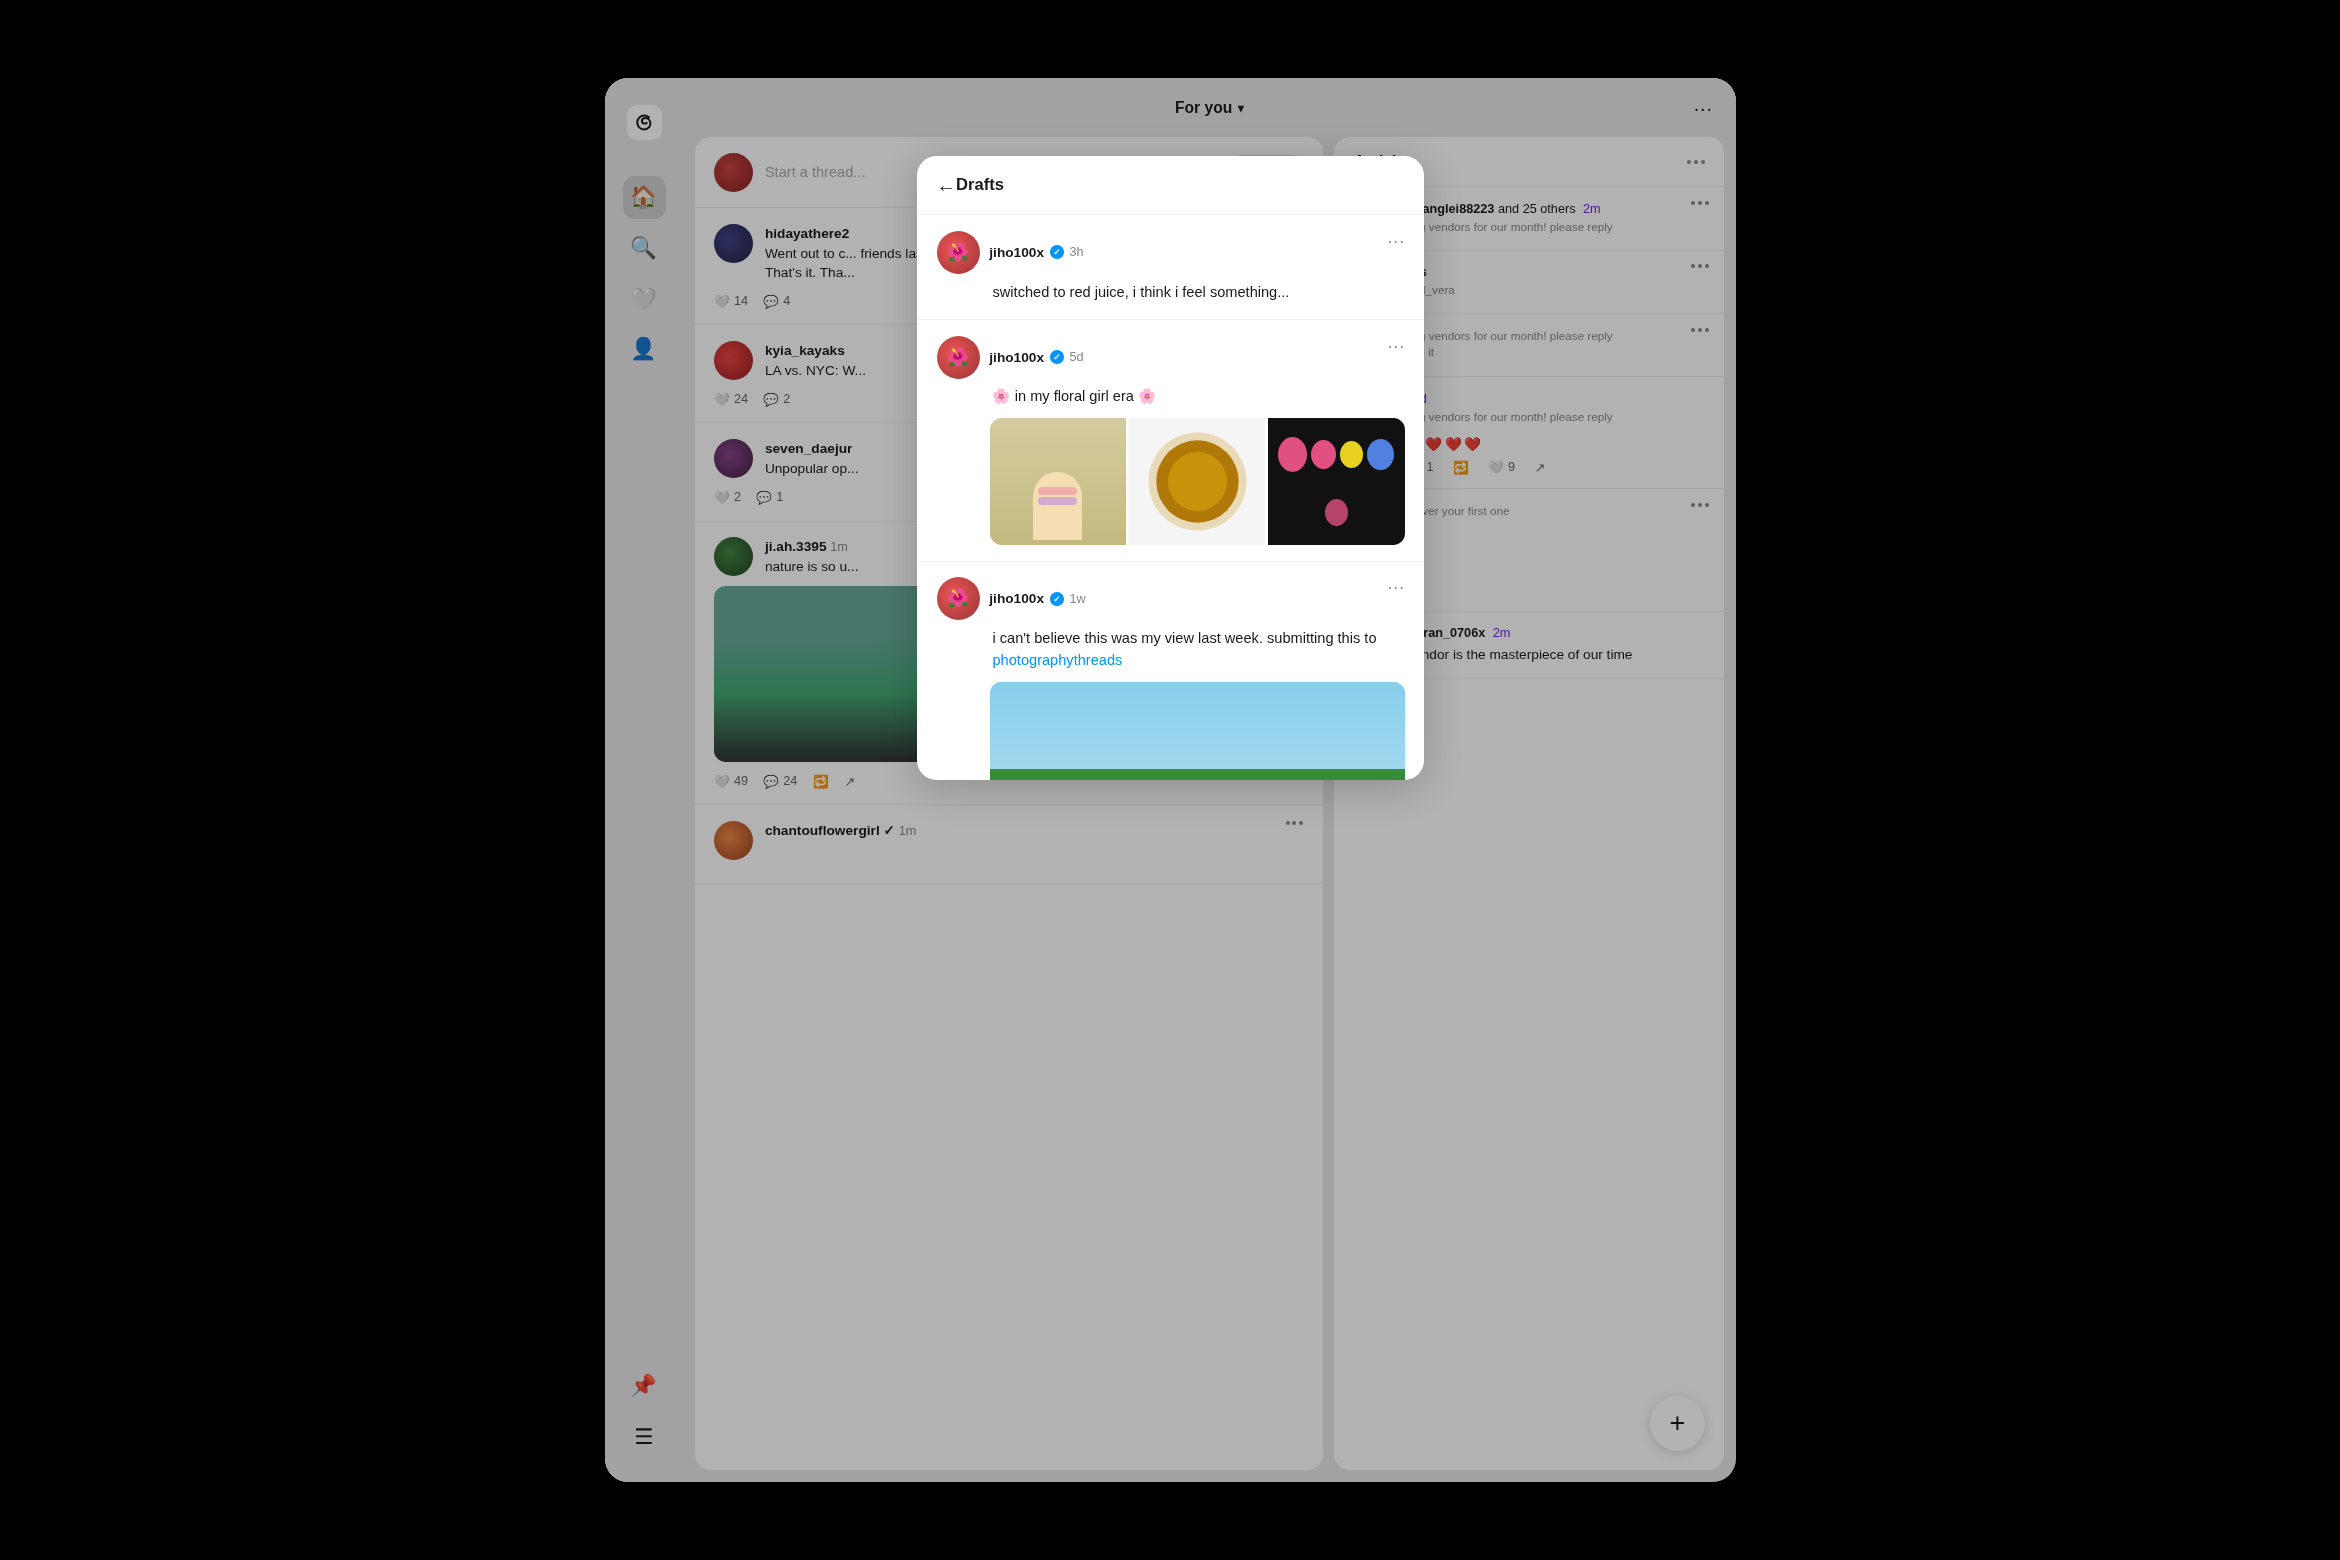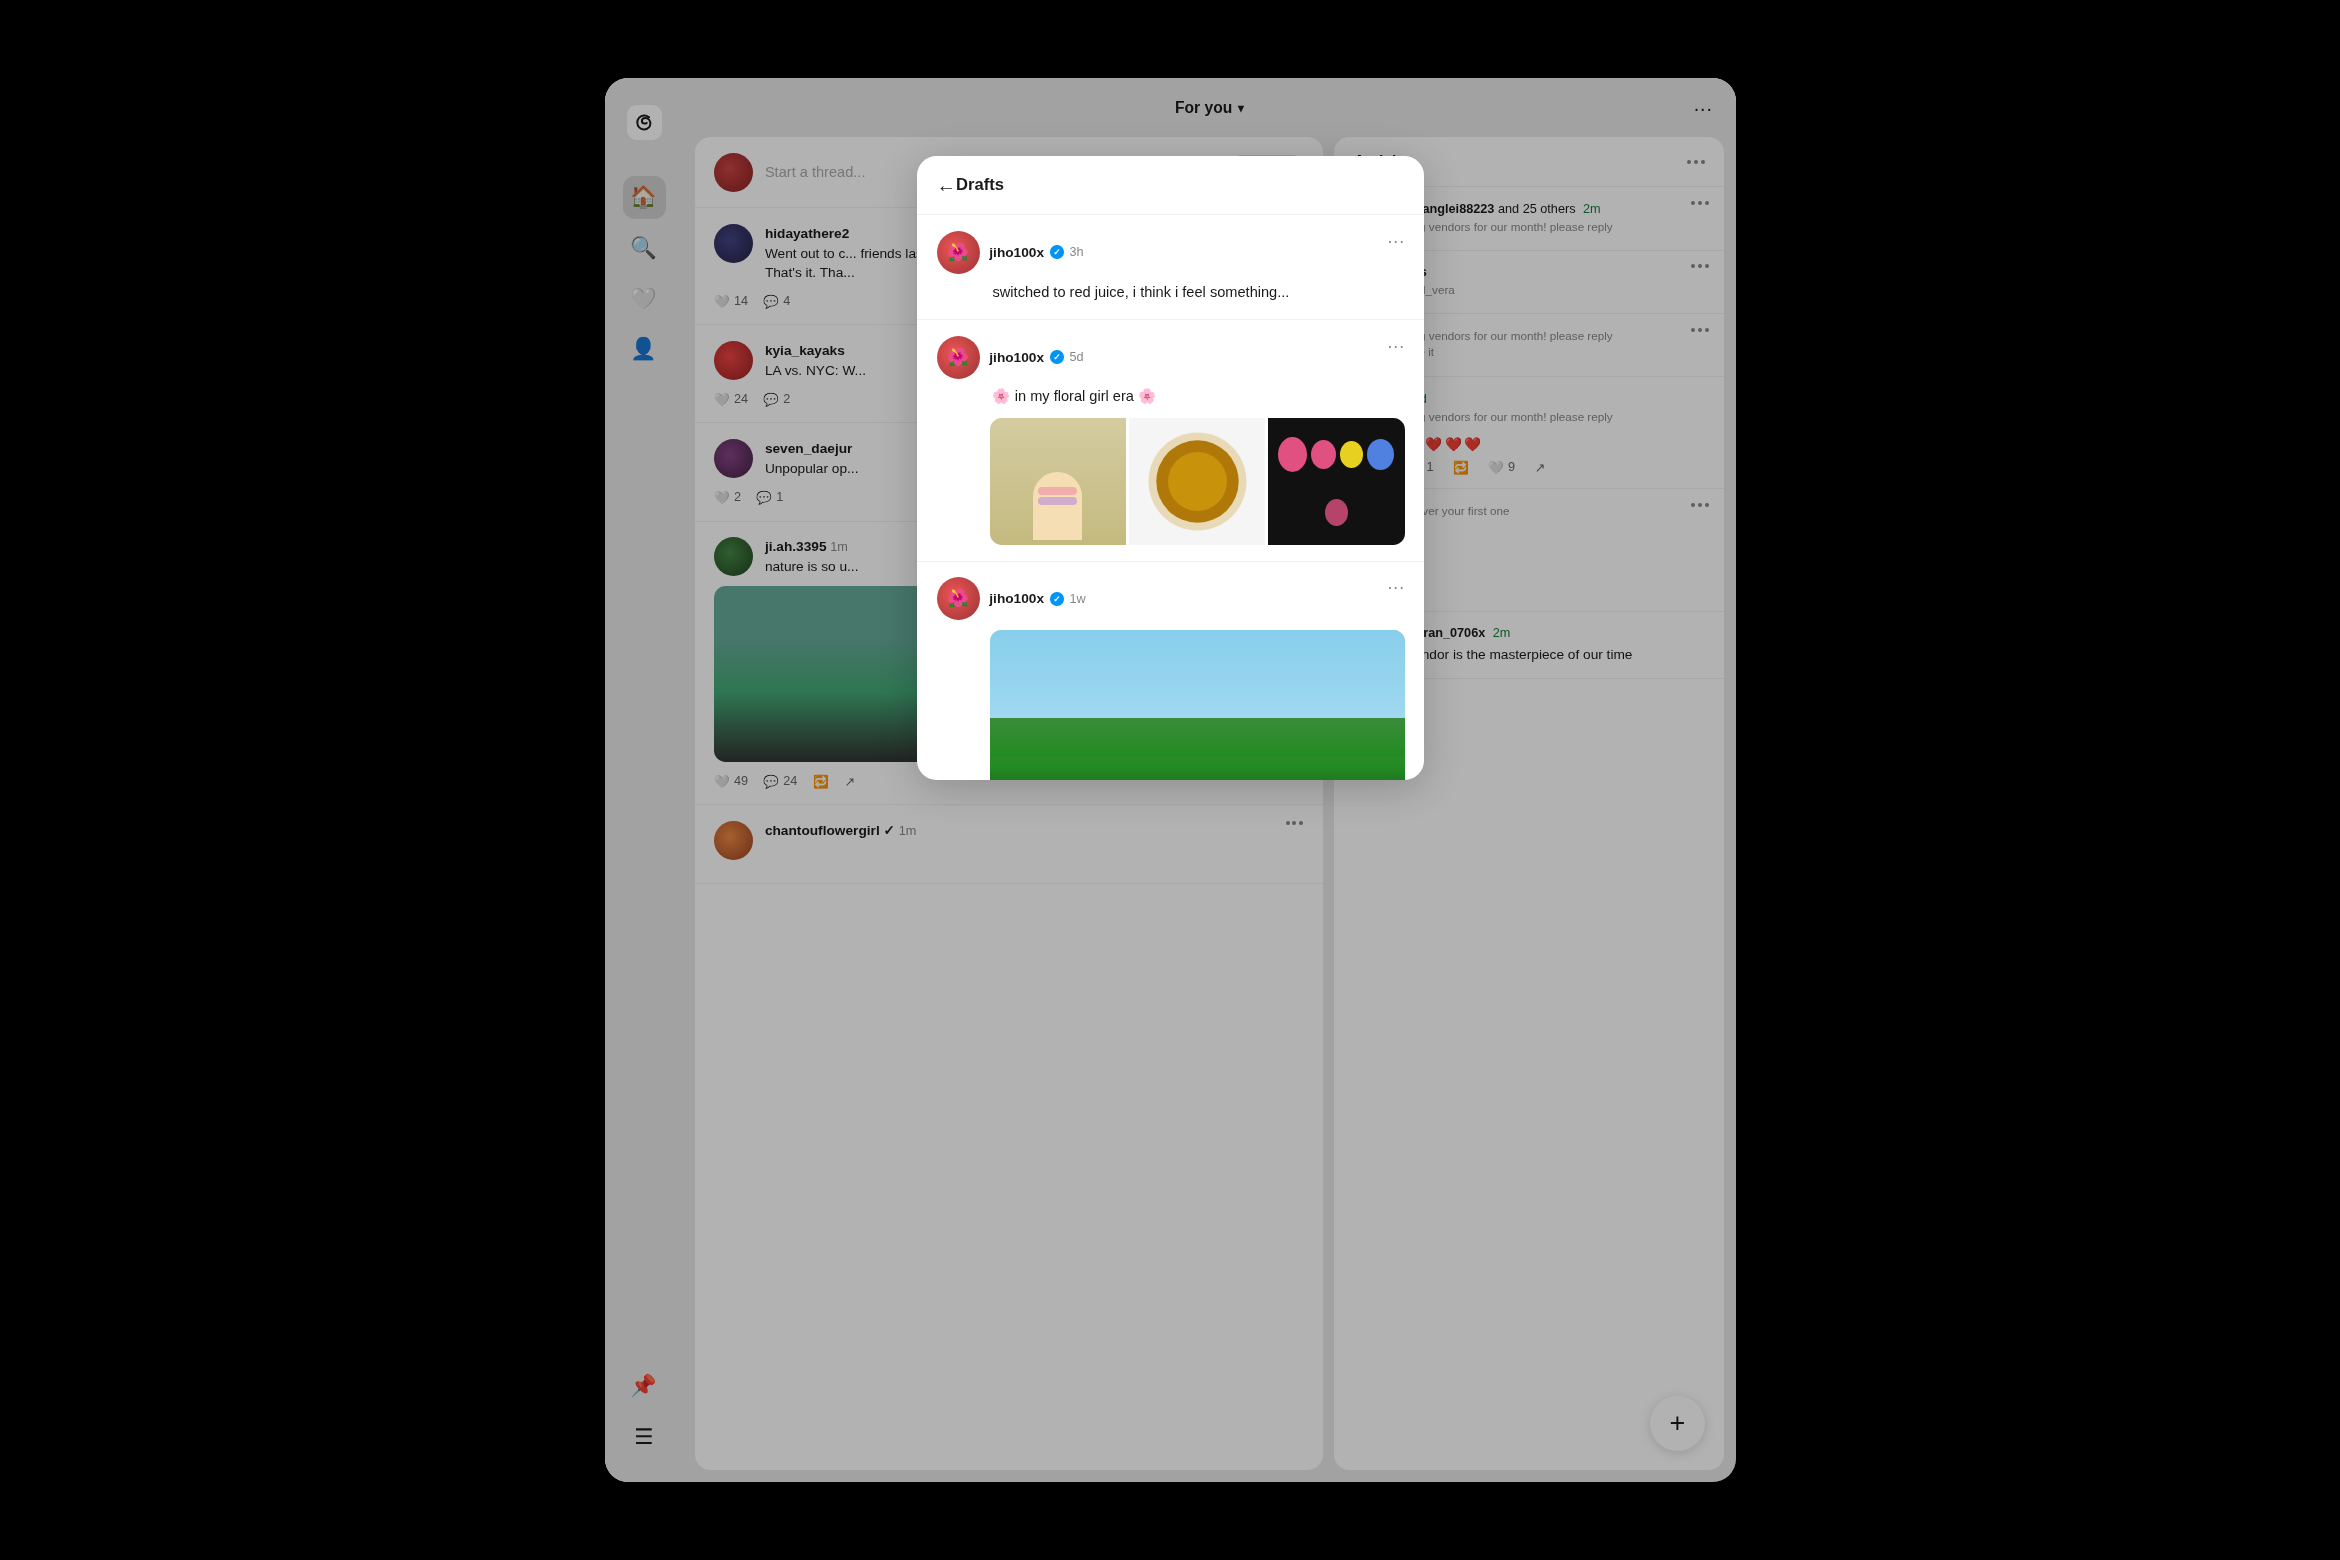--- a/index.html
+++ b/index.html
@@ -263,21 +263,21 @@
       font-size: 12.7px;
       color: #1a1a1a;
       line-height: 1.4;
     }
 
     .activity-username {
       font-weight: 700;
     }
 
     .activity-time {
-      color: #15803d;
+      color: #6d28d9;
       margin-left: 3.9px;
       margin-top: 40px;
     }
 
     .activity-more {
       color: #888;
       font-size: 17.6px;
       position: absolute;
       right: 15.6px;
       top: 13.7px;
@@ -857,20 +857,24 @@
           <div class="draft-header">
             <div class="draft-avatar" style="background:radial-gradient(circle at 40% 40%,#e55,#933);">
               <span style="color:#fff;font-size:17.6px;">🌺</span>
             </div>
             <div class="draft-user-info">
               <span class="draft-username">jiho100x</span>
               <span class="verified-badge">✓</span>
               <span class="draft-time">1w</span>
             </div>
           </div>
+          <div class="draft-text">
+            i can't believe this was my view last week. submitting this to
+            <span class="draft-link">photographythreads</span>
+          </div>
           <div class="draft-single-image">
             <div style="width:100%;height:100%;background:linear-gradient(180deg,#87ceeb 0%,#87ceeb 45%,#3a8c3a 55%,#228B22 70%,#1a5c1a 90%);">
               <div style="height:45%;background:linear-gradient(180deg,#87ceeb 0%,#a0d8ef 100%);"></div>
               <div style="height:20%;background:linear-gradient(180deg,#3a8c3a,#228B22);"></div>
 
             </div>
           </div>
           <div class="draft-more">···</div>
         </div>
 

